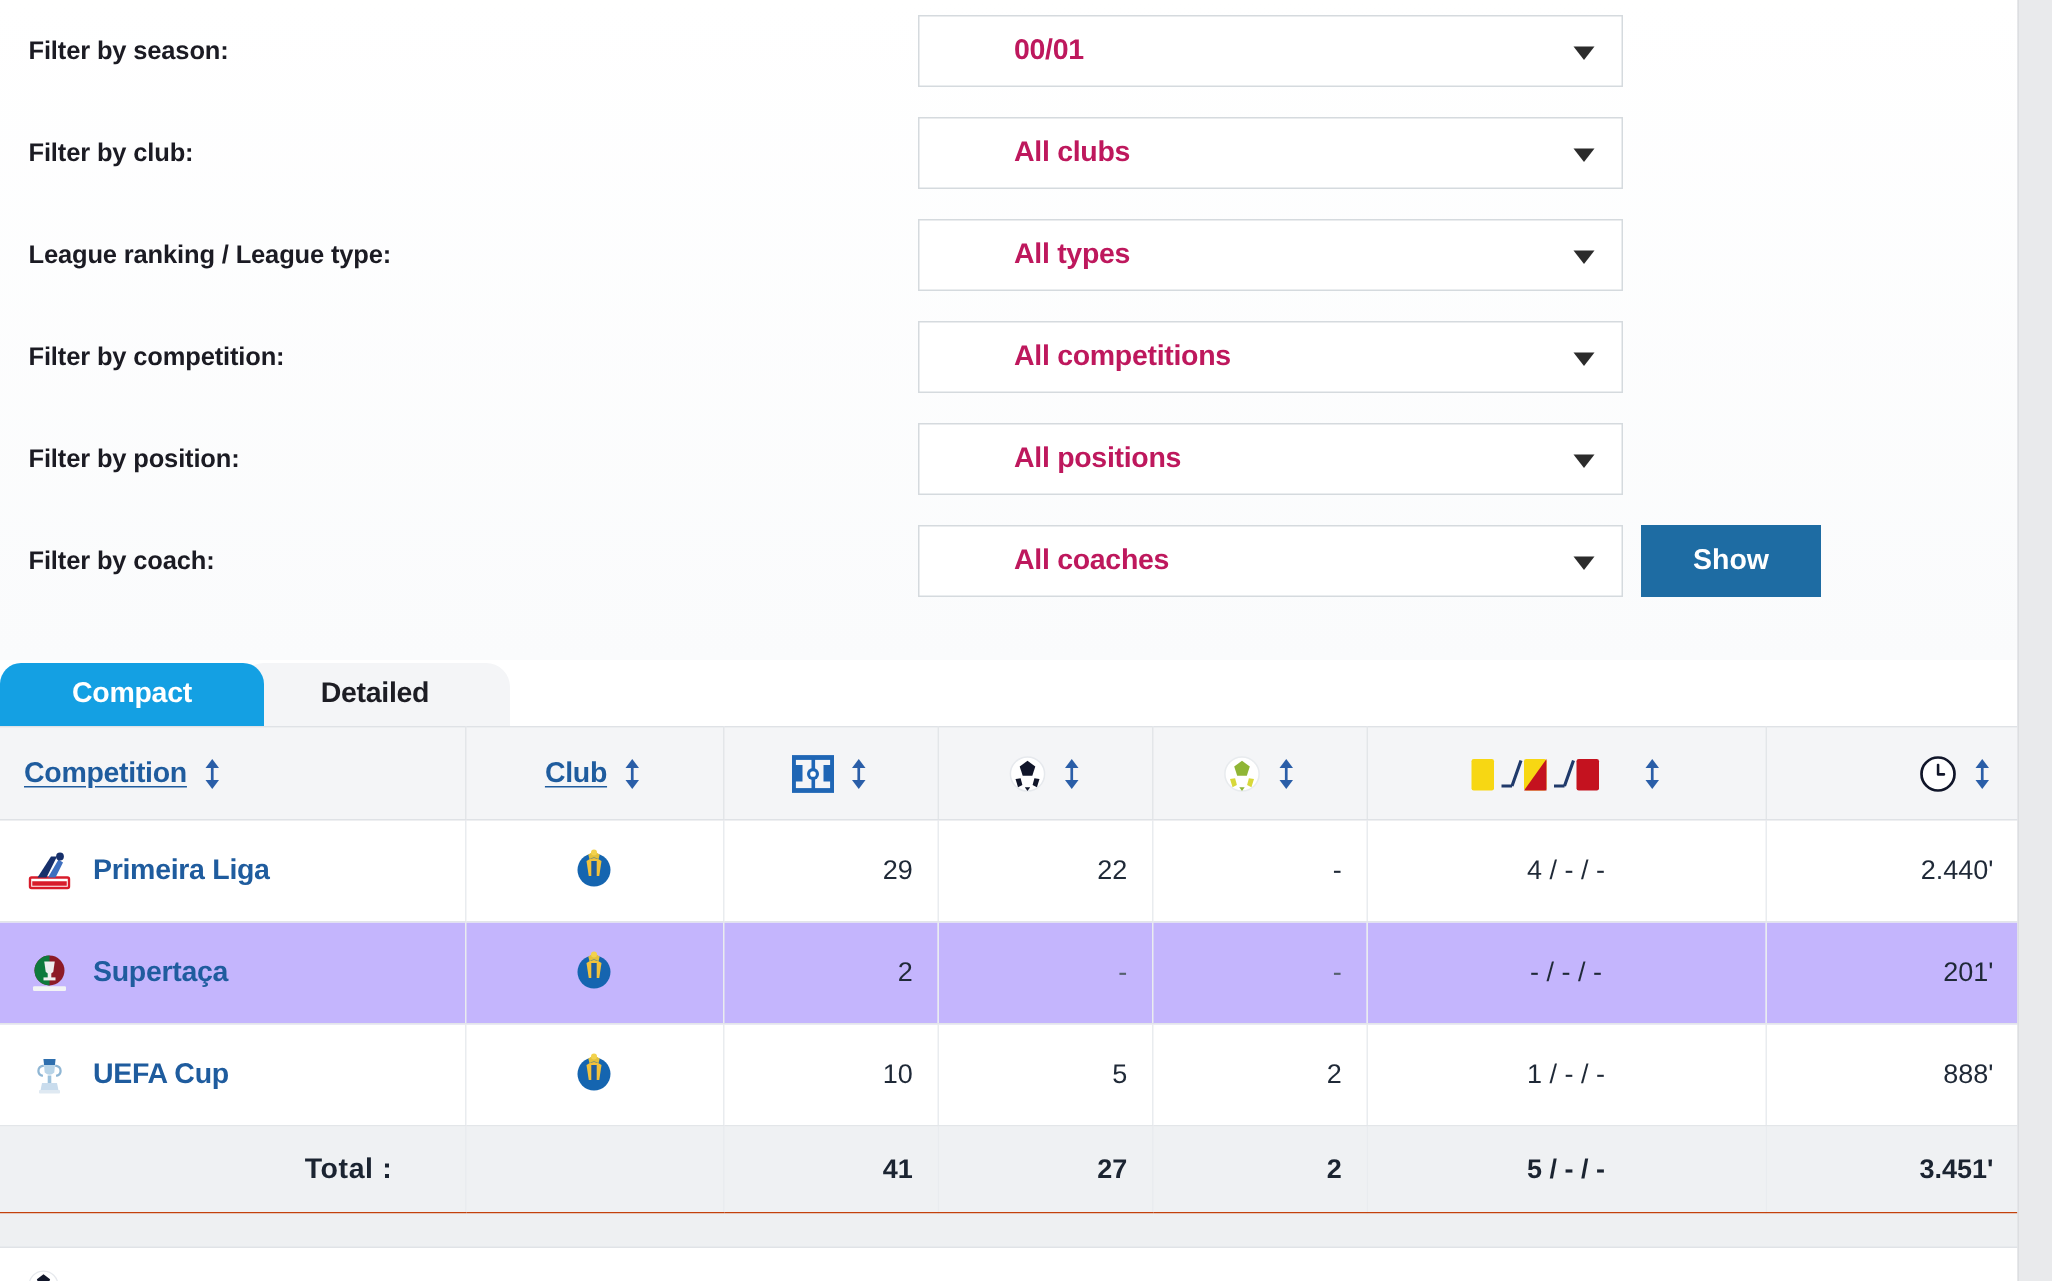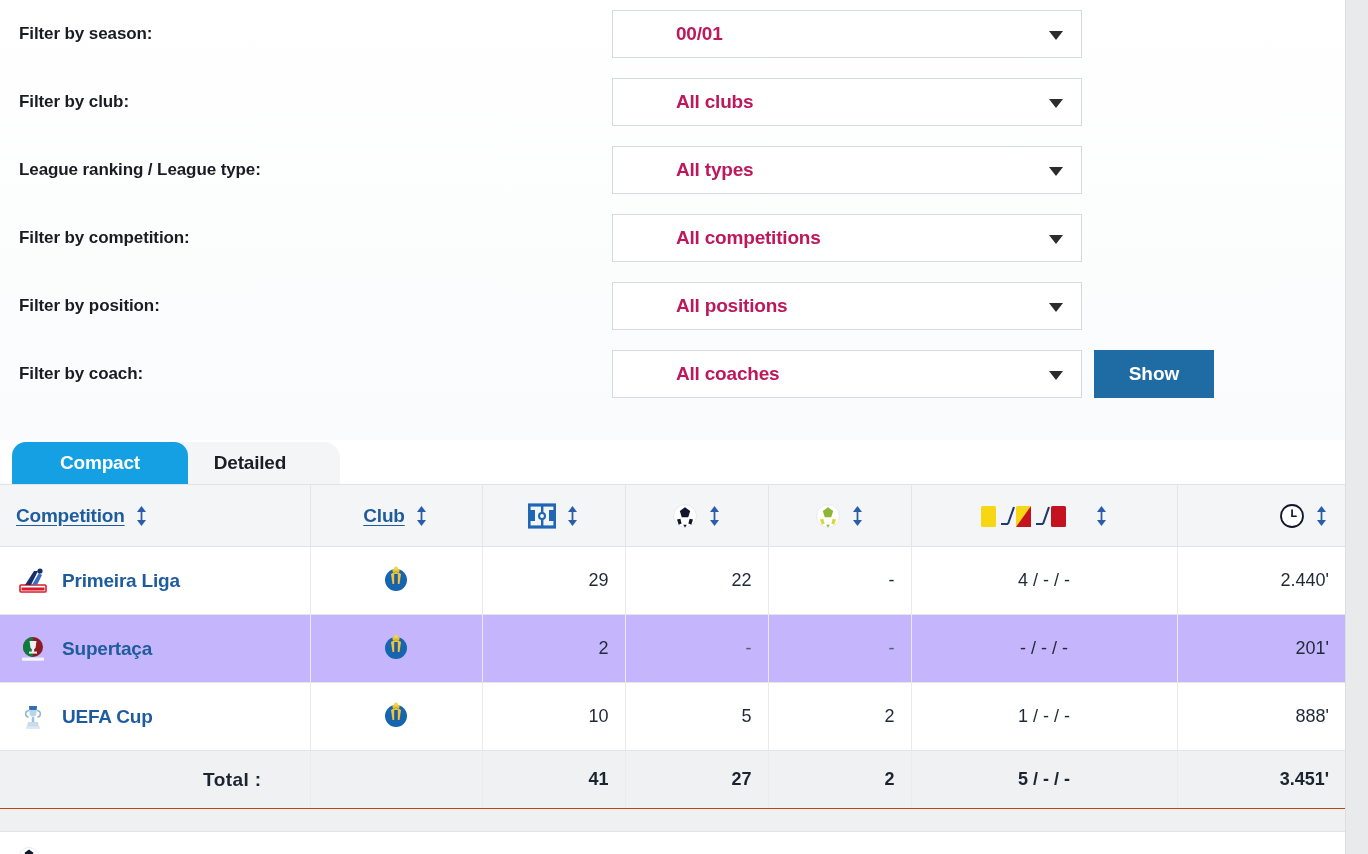--- a/index.html
+++ b/index.html
@@ -117,21 +117,21 @@
     height: 42px;
     display: flex;
     align-items: center;
     justify-content: center;
     font-size: 19px;
     font-weight: bold;
     cursor: pointer;
     box-sizing: border-box;
   }
   .tab.active {
-    left: 12px;
+    left: 0;
     width: 176px;
     background: #14a0e3;
     color: #ffffff;
     border-radius: 14px 14px 0 0;
     z-index: 2;
     letter-spacing: -0.2px;
   }
   .tab.inactive {
     left: 160px;
     width: 180px;

